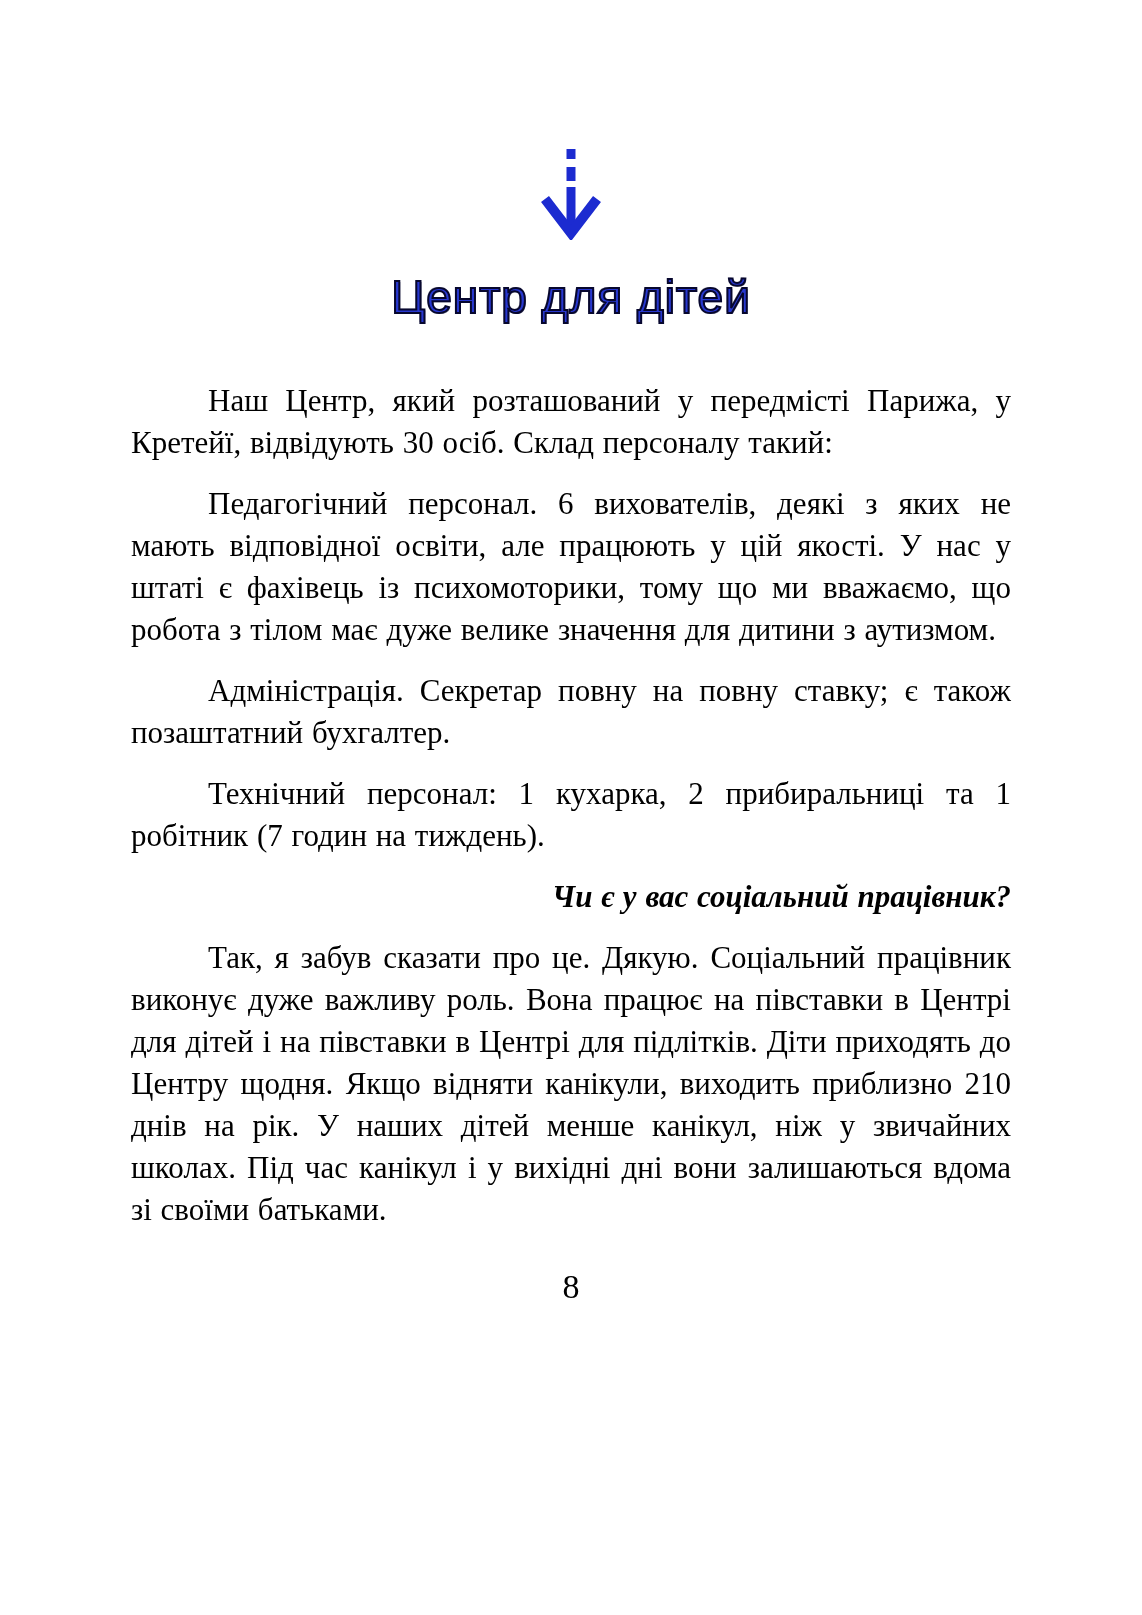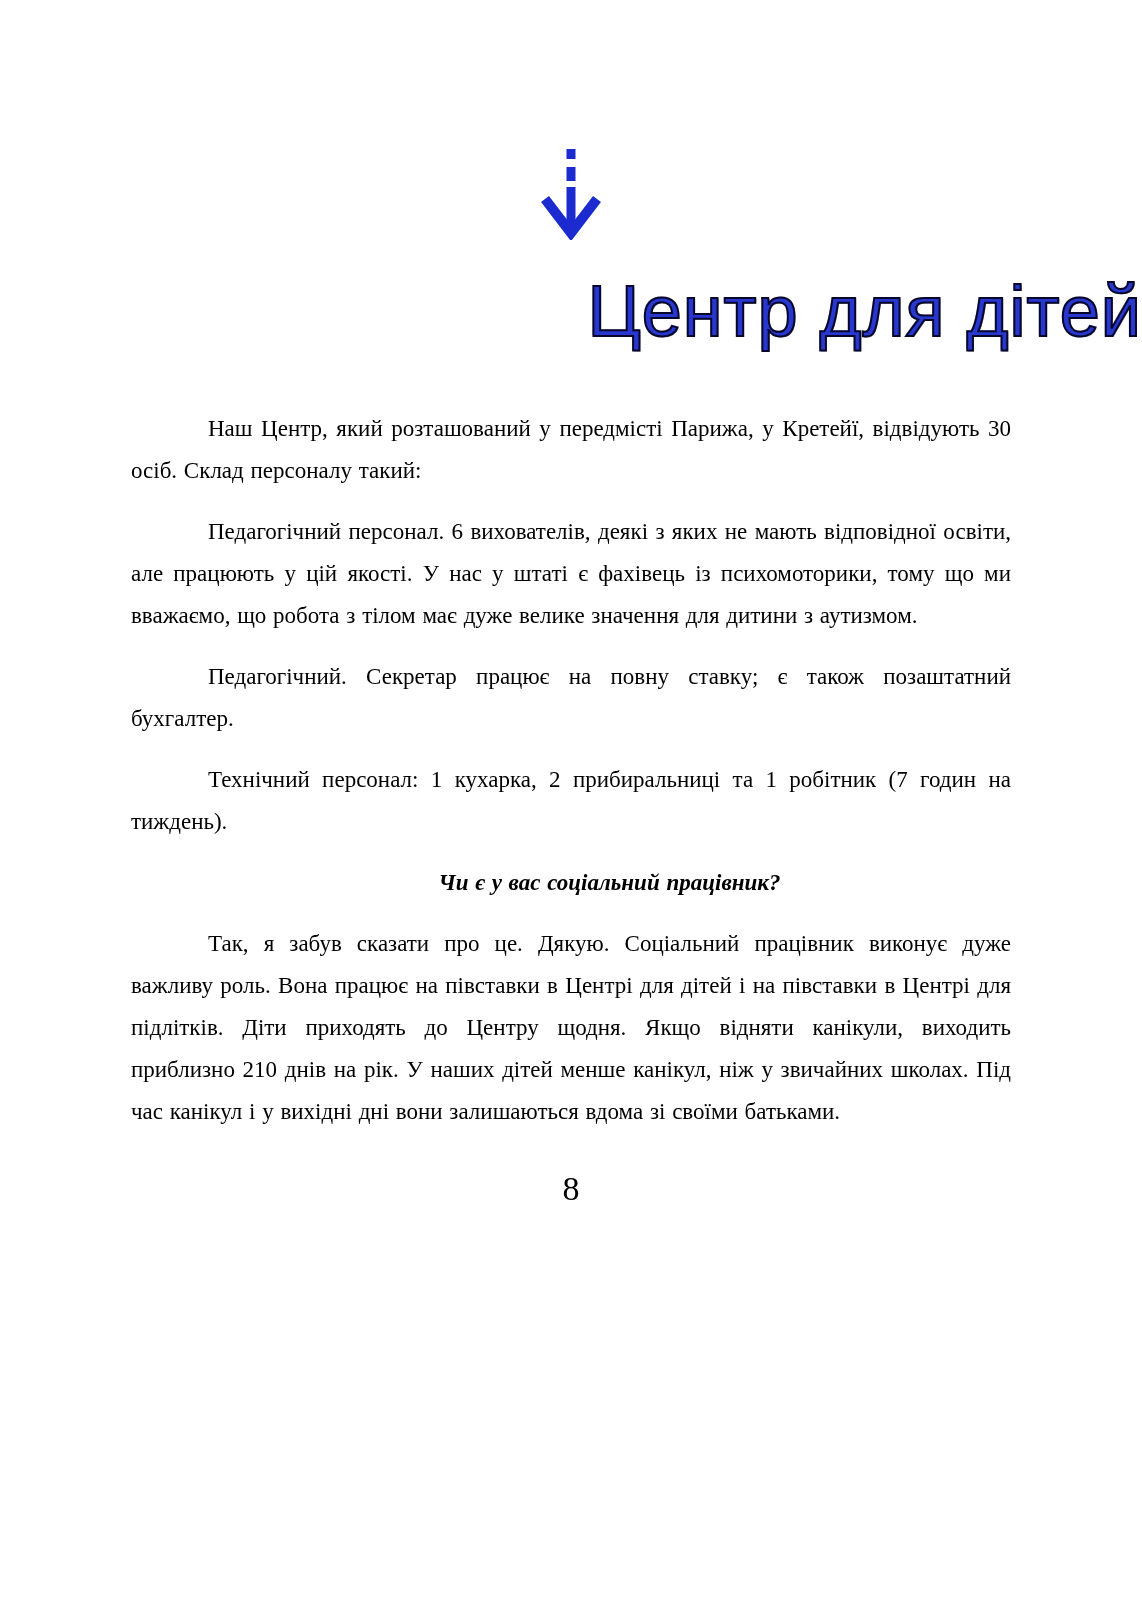--- a/index.html
+++ b/index.html
@@ -20,45 +20,45 @@
     font-family: "Liberation Serif", "DejaVu Serif", serif;
     color: var(--text-color);
   }
   .arrow-wrap {
     margin-top: 148px;
     text-align: center;
     color: var(--arrow-blue);
   }
   .page-title {
     margin-top: 26px;
-    text-align: right;
+    text-align: center;
     font-family: "Liberation Sans", "DejaVu Sans", sans-serif;
-    font-size: 72px;
+    font-size: 46px;
     font-weight: 400;
     letter-spacing: 1px;
     color: var(--title-blue);
     -webkit-text-stroke: 2px var(--title-outline);
     text-shadow: 1px 1px 0 rgba(7,7,46,0.55), -1px -1px 0 rgba(7,7,46,0.35);
   }
   .content {
     width: 880px;
     margin: 56px auto 0 auto;
   }
   .para {
-    font-size: 23px;
+    font-size: 31px;
     line-height: 42px;
     text-align: justify;
     text-indent: 77px;
     margin-bottom: 19px;
     word-spacing: 1px;
   }
   .para.bold-italic {
     font-weight: bold;
     font-style: italic;
-    text-align: center;
+    text-align: right;
   }
   .page-number {
     margin-top: 36px;
     text-align: center;
     font-size: 34px;
     line-height: 40px;
   }
 </style>
 </head>
 <body>
@@ -73,21 +73,21 @@
       <polyline points="7,51 33,85 59,51" stroke-width="10"></polyline>
     </svg>
   </div>
 
   <h1 class="page-title">Центр для дітей</h1>
 
   <div class="content">
 
   <p class="para normal">Наш Центр, який розташований у передмісті Парижа, у Кретейї, відвідують 30 осіб. Склад персоналу такий:</p>
       <p class="para normal">Педагогічний персонал. 6 вихователів, деякі з яких не мають відповідної освіти, але працюють у цій якості. У нас у штаті є фахівець із психомоторики, тому що ми вважаємо, що робота з тілом має дуже велике значення для дитини з аутизмом.</p>
-      <p class="para normal">Педагогічний. Секретар працює на повну ставку; є також позаштатний бухгалтер.</p>
+      <p class="para normal">Адміністрація. Секретар повну на повну ставку; є також позаштатний бухгалтер.</p>
       <p class="para normal">Технічний персонал: 1 кухарка, 2 прибиральниці та 1 робітник (7 годин на тиждень).</p>
       <p class="para bold-italic">Чи є у вас соціальний працівник?</p>
       <p class="para normal">Так, я забув сказати про це. Дякую. Соціальний працівник виконує дуже важливу роль. Вона працює на півставки в Центрі для дітей і на півставки в Центрі для підлітків. Діти приходять до Центру щодня. Якщо відняти канікули, виходить приблизно 210 днів на рік. У наших дітей менше канікул, ніж у звичайних школах. Під час канікул і у вихідні дні вони залишаються вдома зі своїми батьками.</p>
     </div>
 
   <div class="page-number">8</div>
 
 </div>
 
 </body></html>

